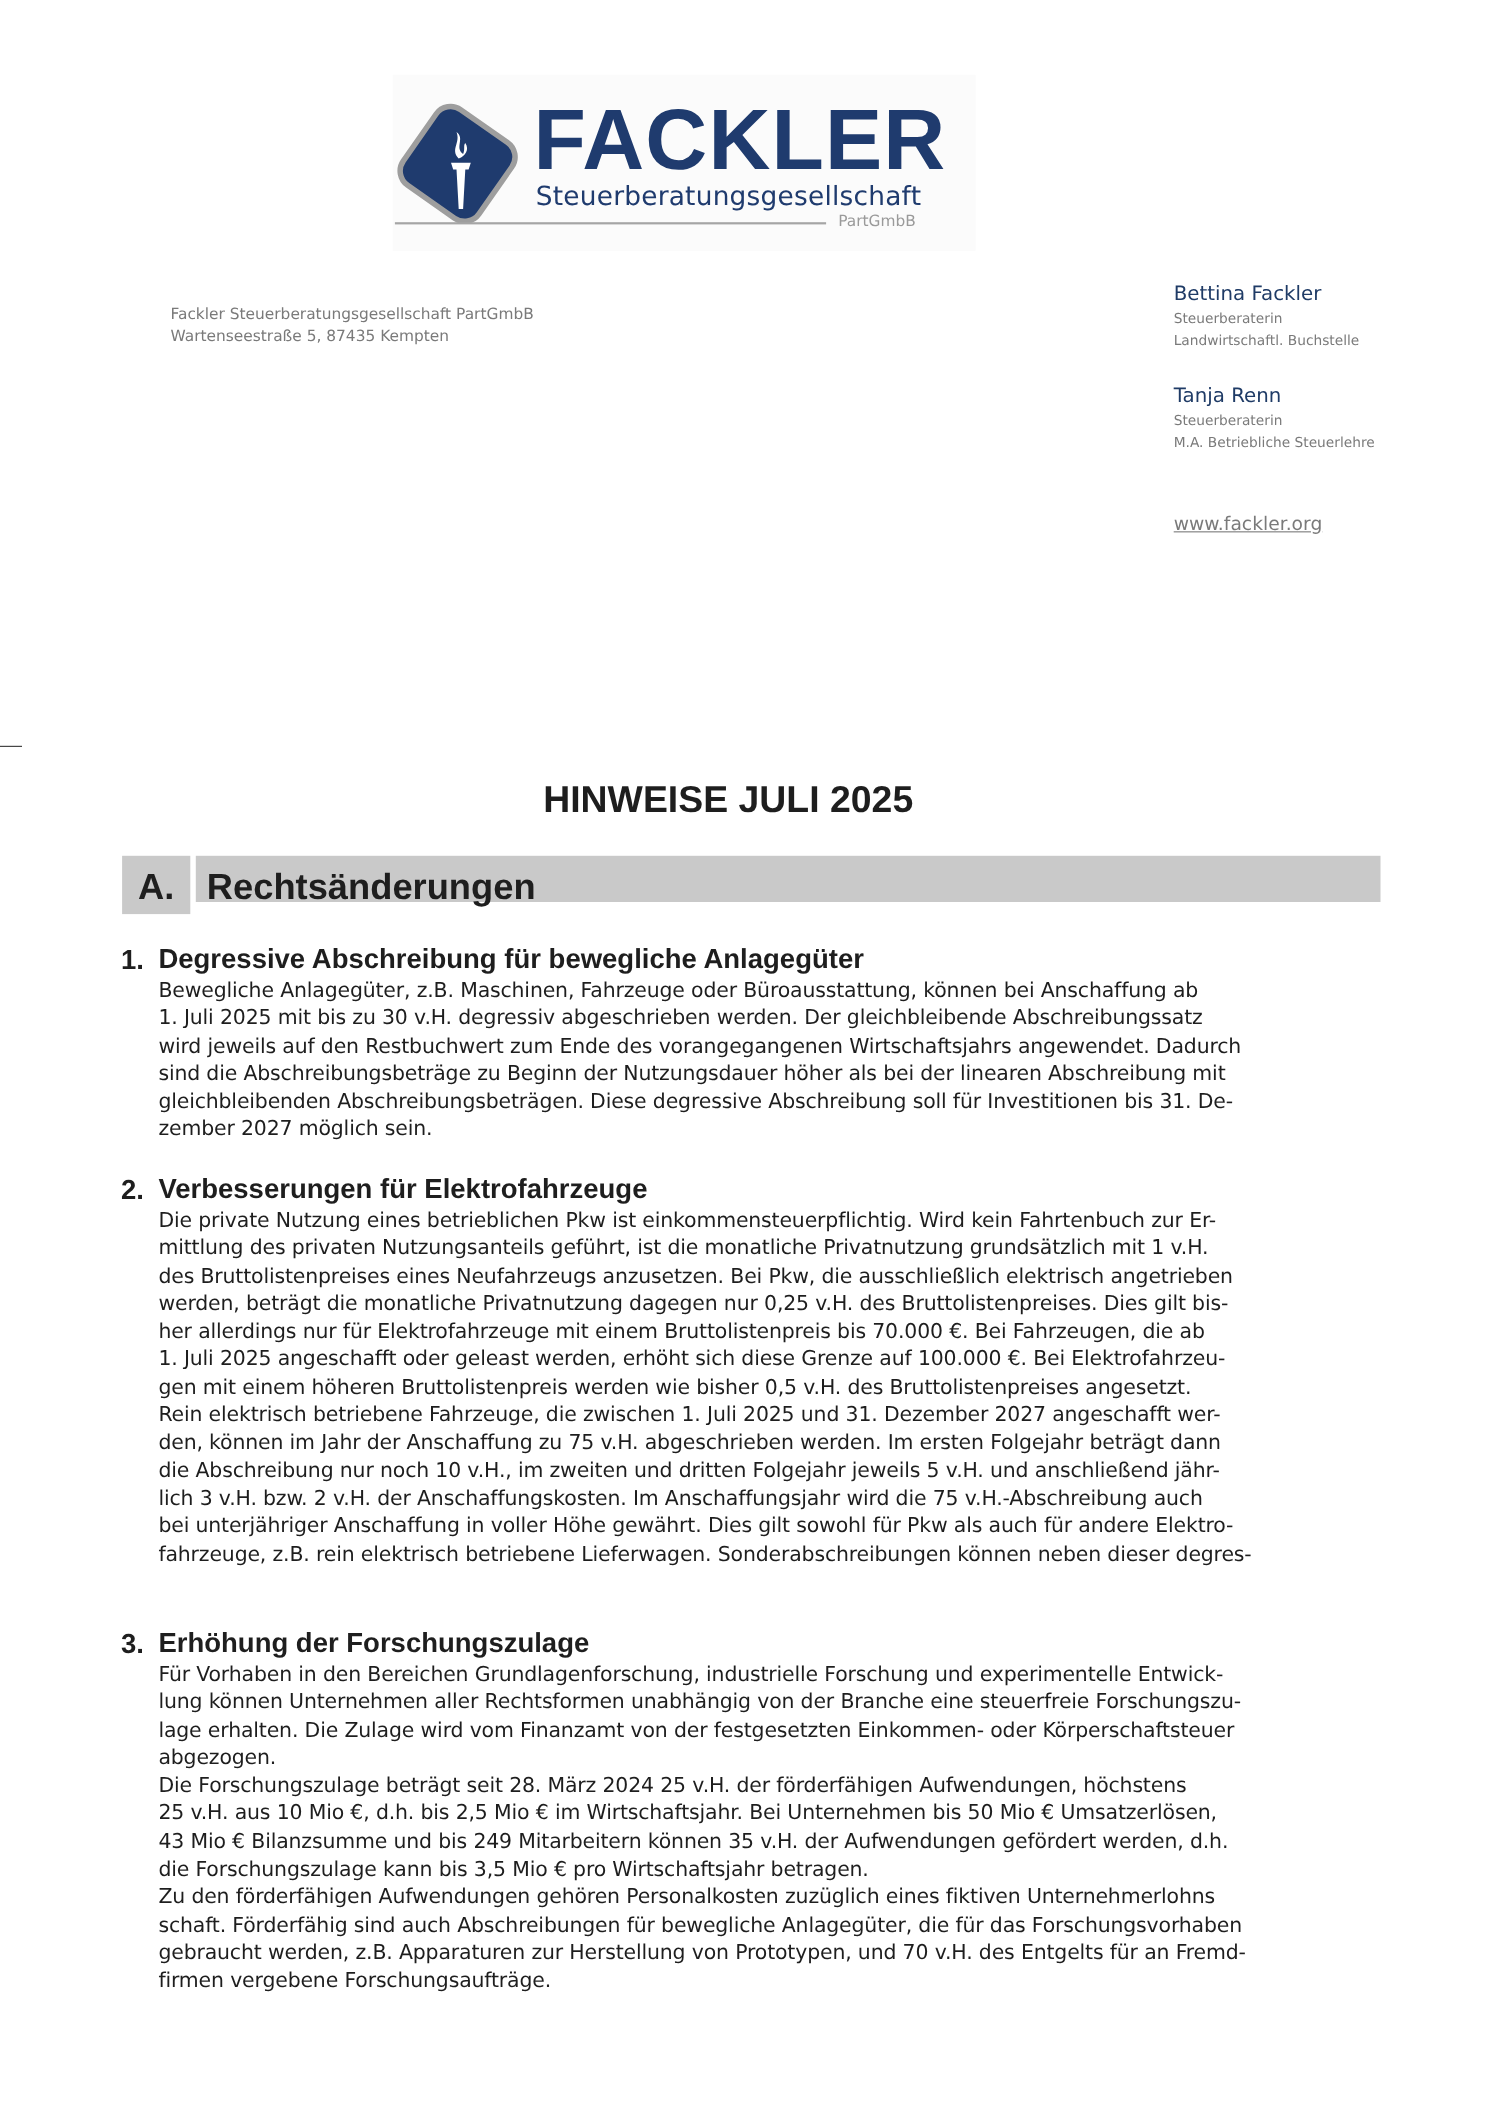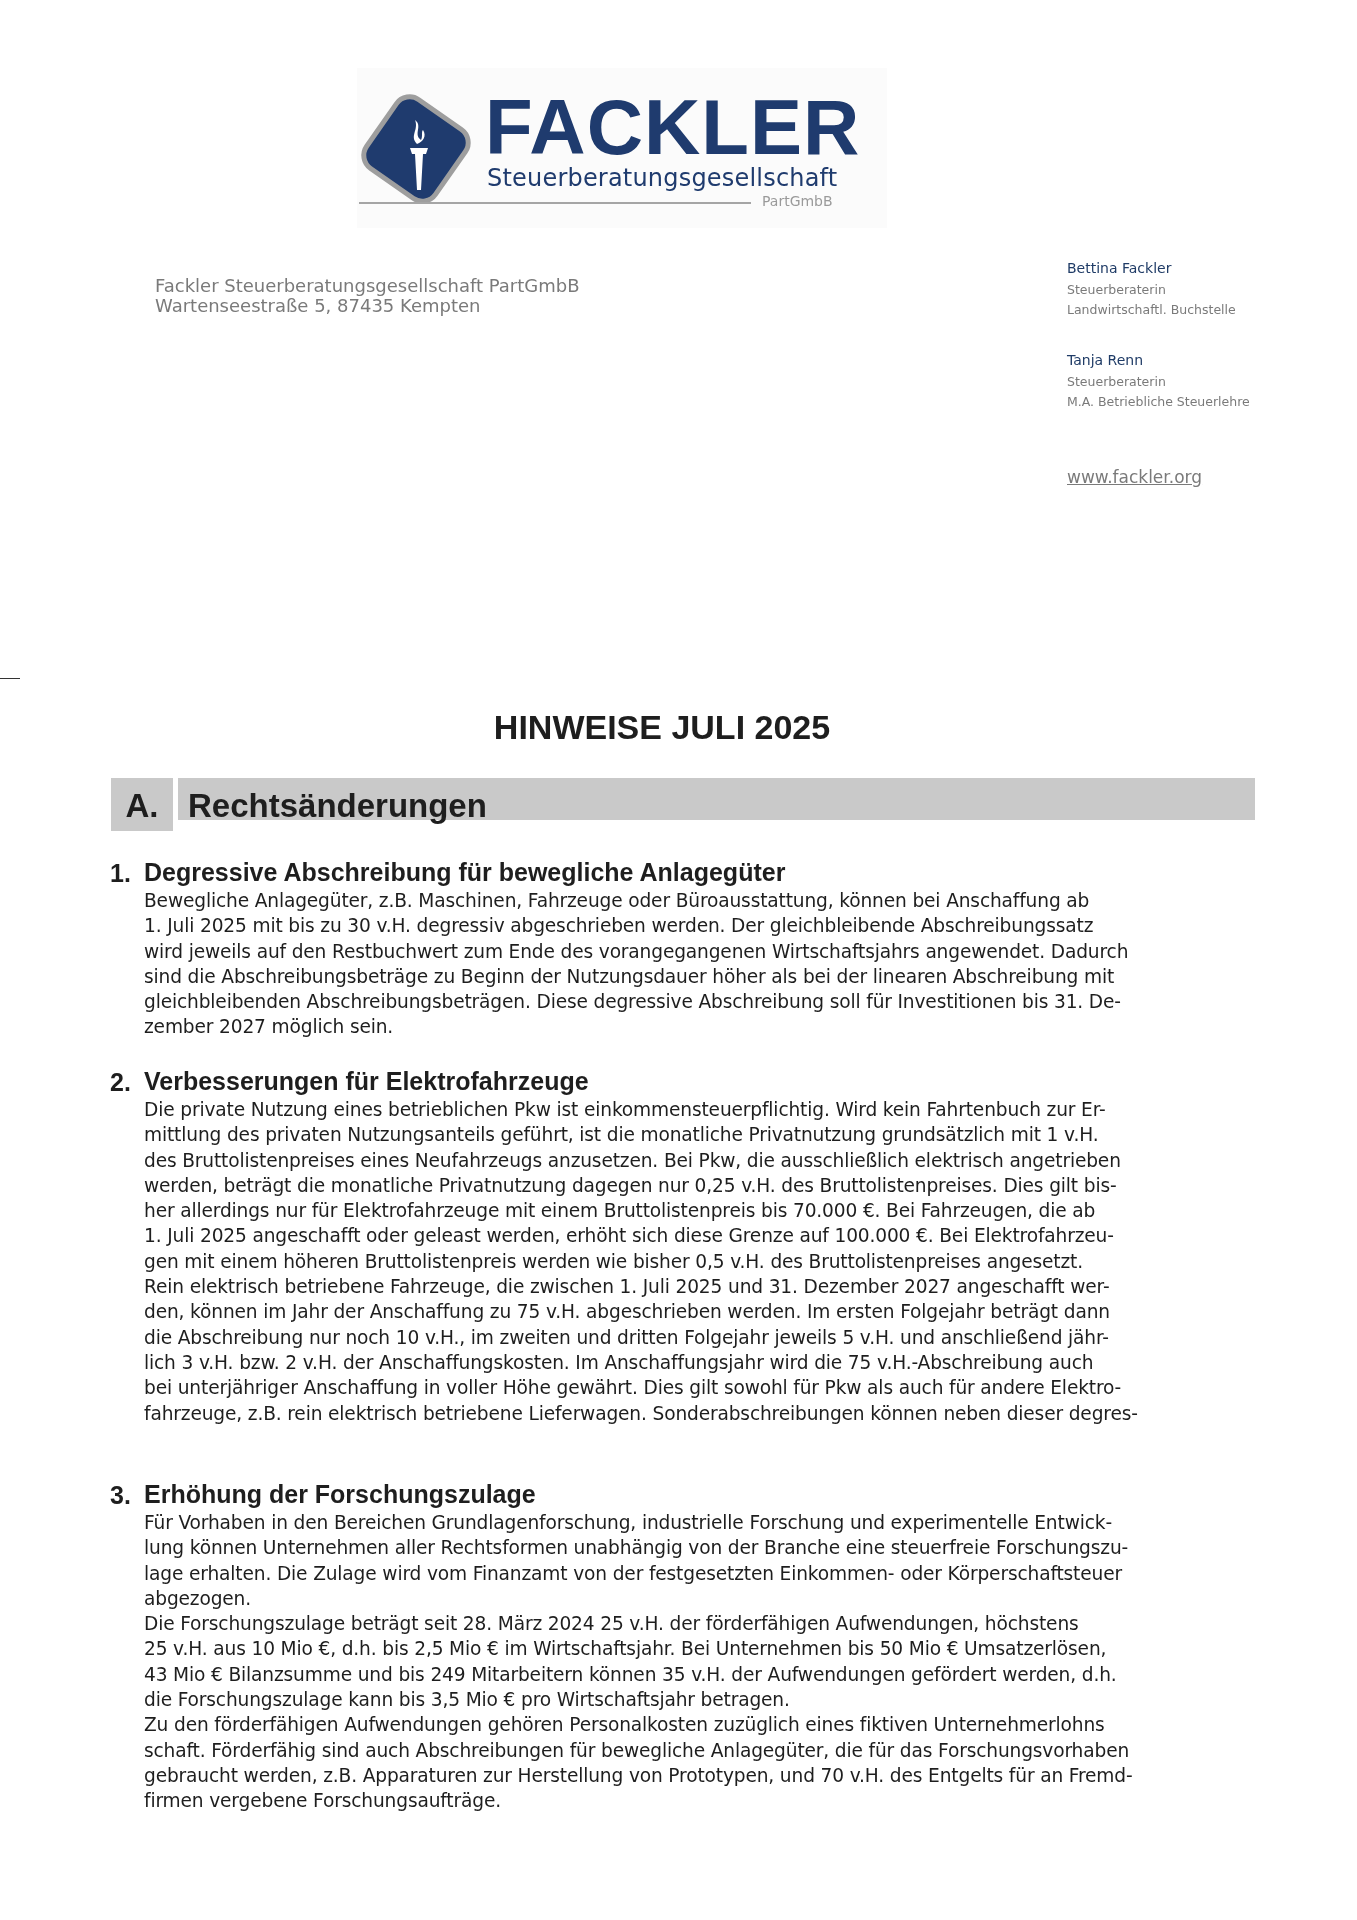--- a/index.html
+++ b/index.html
@@ -10,26 +10,26 @@
   .logo { position: absolute; left: 357px; top: 68px; width: 530px; height: 160px; background: #fbfbfb; }
   .logo-mark { position: absolute; left: 0px; top: 22px; width: 118px; height: 118px; }
   .logo-name { position: absolute; left: 128px; top: 20px; font-family: "Liberation Sans", sans-serif;
                font-weight: bold; font-size: 78px; line-height: 78px; color: #1f3b6e; letter-spacing: 1px; }
   .logo-sub { position: absolute; left: 130px; top: 96px; font-family: "DejaVu Sans", sans-serif;
               font-size: 24px; line-height: 28px; color: #1f3b6e; letter-spacing: 0.2px; }
   .logo-line { position: absolute; left: 2px; top: 134px; width: 392px; height: 2px; background: #a5a5a5; }
   .logo-partg { position: absolute; left: 405px; top: 124px; font-size: 14px; line-height: 18px; color: #9a9a9a; }
 
   
-  .sender { position: absolute; left: 155px; top: 276px; font-size: 18px; line-height: 20px; color: #7a7a7a; }
+  .sender { position: absolute; left: 155px; top: 276px; font-size: 14px; line-height: 20px; color: #7a7a7a; }
 
   
   .contacts { position: absolute; left: 1067px; top: 256px; width: 260px; }
   .contact { margin-bottom: 28px; }
-  .contact-name { font-size: 14px; line-height: 24px; color: #1f3b66; }
+  .contact-name { font-size: 18px; line-height: 24px; color: #1f3b66; }
   .contact-line { font-size: 12.5px; line-height: 20px; color: #7a7a7a; }
   .web { position: absolute; left: 1067px; top: 467px; font-size: 17px; color: #7a7a7a; text-decoration: underline; }
 
   .fold-mark { position: absolute; left: 0; top: 678px; width: 20px; height: 1px; background: #333; }
 
   
   .doc-title { position: absolute; left: 0; width: 1312px; top: 706px; text-align: center;
                font-family: "Liberation Sans", sans-serif; font-weight: bold; font-size: 34px;
                line-height: 42px; color: #1e1e1e; padding-left: 12px; box-sizing: border-box; }
 

